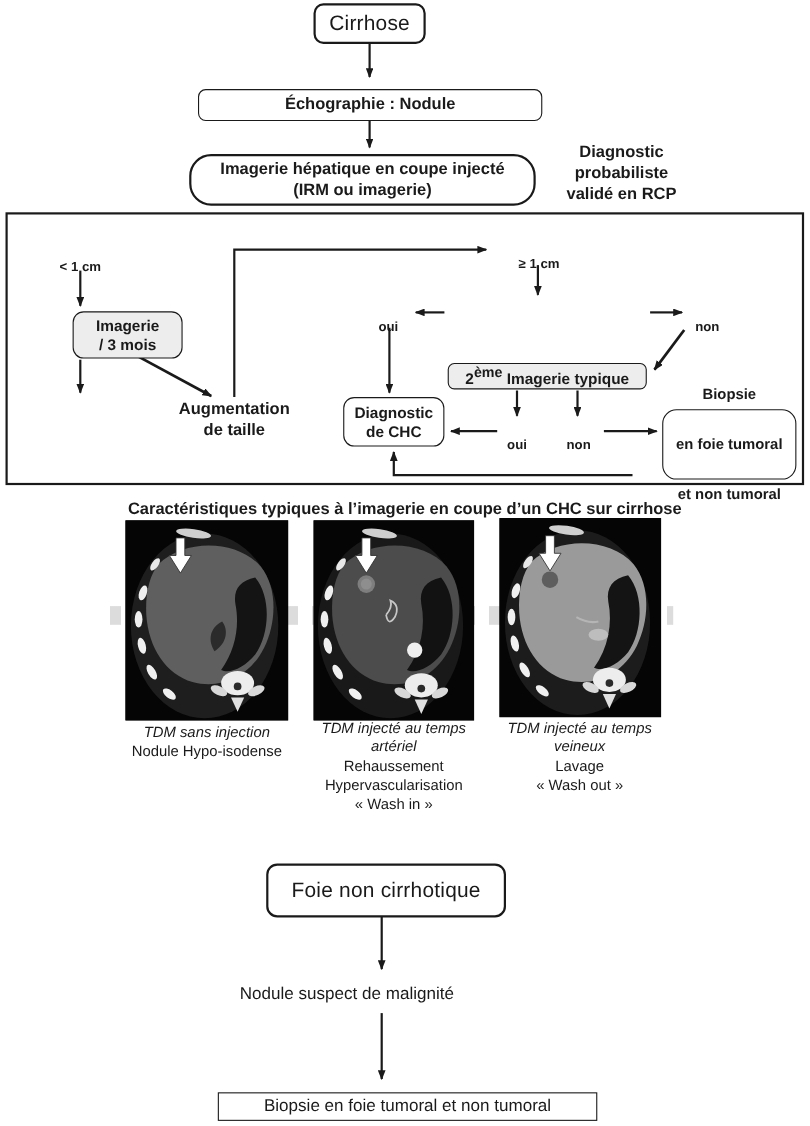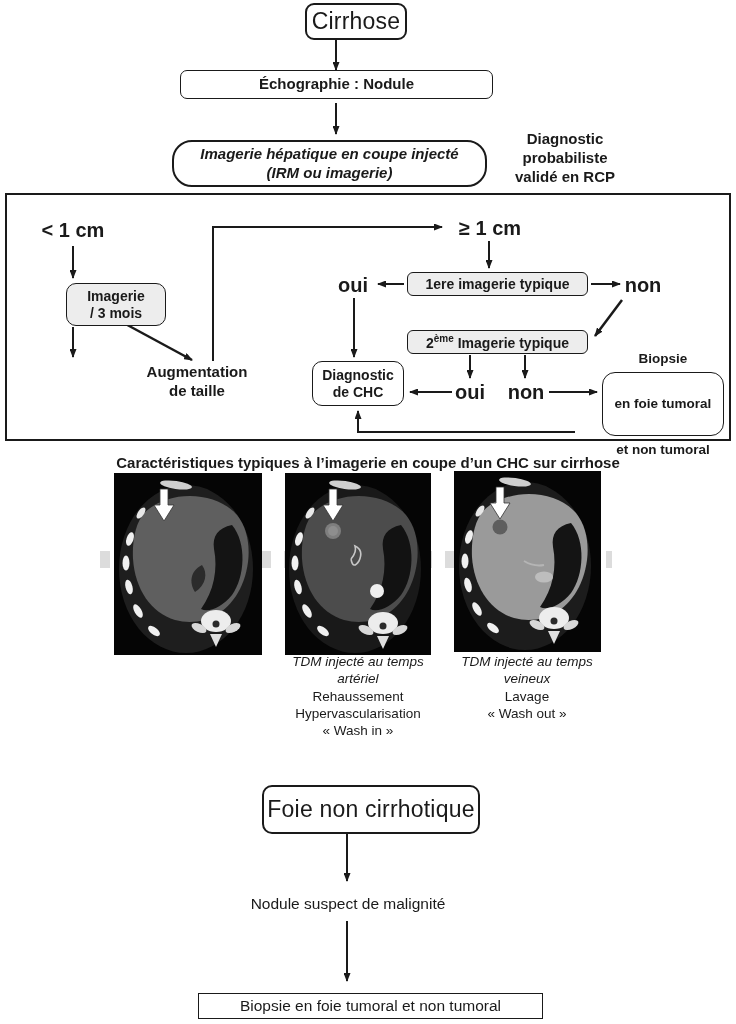--- a/index.html
+++ b/index.html
@@ -14,42 +14,42 @@
     display:flex; flex-direction:column; align-items:center; justify-content:center;
     text-align:center; z-index:3;
   }
   .box.gray { background:#ededed; }
   .lbl {
     position:absolute; display:flex; flex-direction:column; align-items:center;
     justify-content:center; text-align:center; font-weight:bold; z-index:3;
   }
   .b15 { font-size:15px; font-weight:bold; line-height:1.25; }
   .b14 { font-size:14px; font-weight:bold; line-height:1.2; }
-  .b16 { font-size:20px; font-weight:bold; }
-  .big-title { font-size:23px; font-weight:normal; letter-spacing:0.2px;margin-left:20px; }
+  .b16 { font-size:12px; font-weight:bold;margin-top:16px; }
+  .big-title { font-size:19px; font-weight:normal; letter-spacing:0.2px; }
   #connectors { position:absolute; left:0; top:0; z-index:2; pointer-events:none; }
   #outer-frame {
     position:absolute; left:5px; top:193px; width:726px; height:248px;
     border:2px solid #1a1a1a; background:transparent; z-index:1;
   }
-  sup.sm { font-size:10px; font-weight:bold; vertical-align:super; }
+  sup.sm { font-size:13px; font-weight:bold; vertical-align:super; }
   
   #watermark-band {
     position:absolute; left:100px; top:551px; width:512px; height:17px; z-index:0;
     background:repeating-linear-gradient(to right,#dcdcdc 0 10px, transparent 10px 23px);
   }
   .ct-panel { position:absolute; z-index:2; background:#000; }
   .ct-panel svg { display:block; }
   .cap { position:absolute; z-index:3; text-align:center; font-size:13.5px; line-height:1.28; }
   .cap .it { font-style:italic; }
   #section-title {
     position:absolute; left:0; top:454px; width:736px; text-align:center;
     font-size:15px; font-weight:bold; z-index:3;
   }
-  .plain { position:absolute; text-align:center; font-size:15.5px; z-index:3; }
+  .plain { position:absolute; font-size:15.5px; z-index:3; }
   #biopsie-bottom-box {
     position:absolute; left:198px; top:993px; width:345px; height:26px;
     border:1.5px solid #1a1a1a; background:#fff; display:flex; align-items:center;
     justify-content:center; font-size:15.5px; z-index:3;
   }
 </style>
 </head>
 <body>
 
 <div id="canvas">
@@ -79,25 +79,25 @@
       <path d="M575,432 L358,432 L358,411" marker-end="url(#ah)"></path>
       <line x1="347" y1="829" x2="347" y2="881" marker-end="url(#ah)"></line>
       <line x1="347" y1="921" x2="347" y2="981" marker-end="url(#ah)"></line>
     </g>
   </svg>
 
   <div class="box big-title" style="left:285px; top:3px; width:102px; height:37px; border-radius:9px;">
     <span>Cirrhose</span>
   </div>
 
-  <div class="box b15" style="left:180px; top:70px; width:313px; height:29px; border-radius:7px; border-width:1.5px;">
+  <div class="box b15" style="left:180px; top:81px; width:313px; height:29px; border-radius:7px; border-width:1.5px;">
     <span>Échographie : Nodule</span>
   </div>
 
-  <div class="box b15" style="left:172px; top:140px; width:315px; height:47px; border-radius:20px;font-style:italic;">
+  <div class="box b15" style="left:172px; top:140px; width:315px; height:47px; border-radius:20px;">
     <span>Imagerie hépatique en coupe injecté</span>
     <span>(IRM ou imagerie)</span>
   </div>
 
   <div class="lbl b15" style="left:500px; top:130px; width:130px;">
     <span>Diagnostic</span>
     <span>probabiliste</span>
     <span>validé en RCP</span>
   </div>
 
@@ -106,32 +106,29 @@
   <div class="lbl b16" style="left:33px; top:219px; width:80px;">
     <span>&lt; 1 cm</span>
   </div>
 
   <div class="box gray b14" style="left:18px; top:283px; width:100px; height:43px; border-radius:10px; border-width:1.5px;margin-left:48px;">
     <span>Imagerie</span>
     <span>/ 3 mois</span>
   </div>
 
 
-  <div class="lbl b15" style="left:136px; top:363px; width:122px;text-align:right;">
+  <div class="lbl b15" style="left:152px; top:363px; width:122px;text-align:right;">
     <span>Augmentation</span>
     <span>de taille</span>
   </div>
 
   <div class="lbl b16" style="left:449px; top:217px; width:82px;">
     <span>≥ 1 cm</span>
   </div>
 
-  <div class="box gray b14" style="left:407px; top:272px; width:181px; height:24px; border-radius:6px; border-width:1.5px;">
-    <span>1ere imagerie typique</span>
-  </div>
 
   <div class="lbl b16" style="left:336px; top:274px; width:34px;">
     <span>oui</span>
   </div>
 
   <div class="lbl b16" style="left:624px; top:274px; width:38px;">
     <span>non</span>
   </div>
 
   <div class="box gray b14" style="left:407px; top:330px; width:181px; height:24px; border-radius:6px; border-width:1.5px;">
@@ -234,20 +231,27 @@
         <ellipse cx="100" cy="147" rx="15" ry="11" fill="#ededed"></ellipse>
         <ellipse cx="83" cy="154" rx="8" ry="4" fill="#d8d8d8" transform="rotate(25 83 154)"></ellipse>
         <ellipse cx="117" cy="154" rx="8" ry="4" fill="#d8d8d8" transform="rotate(-25 117 154)"></ellipse>
         <circle cx="100" cy="150" r="3.5" fill="#2b2b2b"></circle>
         <path d="M94,160 L100,173 L106,160 Z" fill="#e0e0e0"></path>
       </g>
       <path d="M42,16 h8 v16 h6 l-10,16 -10,-16 h6 Z" fill="#ffffff" stroke="#333" stroke-width="0.8"></path>
     </svg>
   </div>
 
+  <div class="cap" style="left:93px; top:657px; width:190px;">
+    <div class="it">TDM sans injection</div>
+    <div class="it"></div>
+    <div>Nodule Hypo-isodense</div>
+    <div></div>
+    <div></div>
+  </div>
 
   <div class="cap" style="left:272px; top:653px; width:172px;">
     <div class="it">TDM injecté au temps</div>
     <div class="it">artériel</div>
     <div>Rehaussement</div>
     <div>Hypervascularisation</div>
     <div>« Wash in »</div>
   </div>
 
   <div class="cap" style="left:441px; top:653px; width:172px;">

